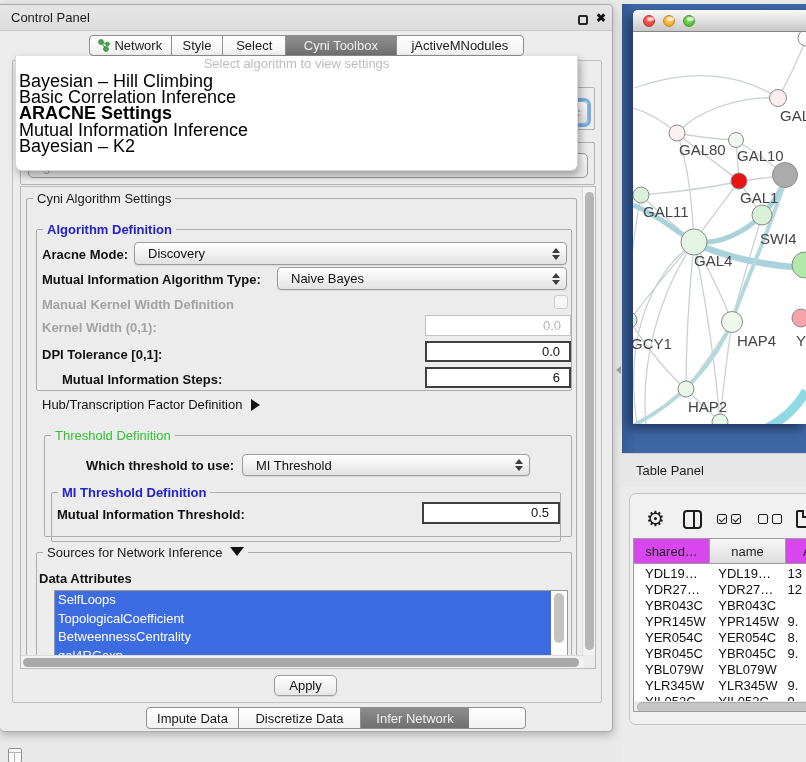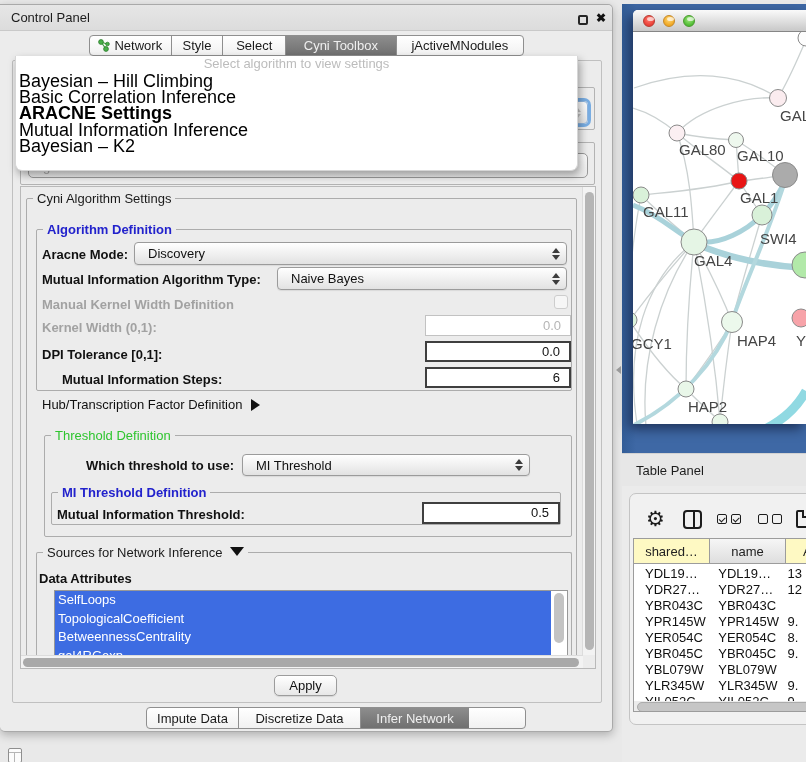--- a/index.html
+++ b/index.html
@@ -240,21 +240,21 @@
     background:#ffffff; border:1px solid #9c9c9c; overflow:hidden;
   }
   .tp-head { position:absolute; left:0; top:0; height:25px; display:flex; }
   .th-cell {
     width:76px; height:25px; line-height:25px; text-align:center;
     font-size:13px; color:#222;
     border-right:1px solid #9c9c9c; border-bottom:1px solid #9c9c9c;
     background:linear-gradient(#f6f6f6,#dedede);
     overflow:hidden; white-space:nowrap;
   }
-  .th-cell.hl { background:#fef9c3; }
+  .th-cell.hl { background:#d946ef; }
   .th-cell.partial { text-align:left; padding-left:17px; }
   .tp-rows { position:absolute; left:0; top:26.5px; width:100%; }
   .tp-row { display:flex; height:16px; font-size:13px; color:#111; }
   .td1 { width:76px; padding-left:11px; overflow:hidden; white-space:nowrap; }
   .td2 { width:76px; padding-left:9px; overflow:hidden; white-space:nowrap; }
   .td3 { width:48px; padding-left:3px; overflow:hidden; white-space:nowrap; }
   .tp-hscroll {
     position:absolute; left:0; top:162px; width:100%; height:12px; background:#ececec;
   }
   .tp-hscroll .thumb {
@@ -364,21 +364,21 @@
 
             <span class="flabel" style="right:337px; top:22px; text-align:right;">Which threshold to use:</span>
             <div class="combo" style="left:197px; top:18px; width:288px; height:22px;">
               <span class="val">MI Threshold</span>
               <span class="arrows">
                   <span class="up"></span>
                   <span class="down"></span>
                 </span>
             </div>
 
-            <div class="group" style="left:6px; top:56px; width:510px; height:33px;padding-left:40px;">
+            <div class="group" style="left:6px; top:56px; width:510px; height:50px;padding-left:40px;">
               <span class="group-title blue">MI Threshold Definition</span>
               <span class="flabel" style="left:5px; top:14px;">Mutual Information Threshold:</span>
               <div class="tfield strong" style="left:370px; top:9px; width:138px; height:22px;">0.5</div>
             </div>
           </div>
 
           <div class="group" style="left:9px; top:353px; width:536px; height:112px; border-bottom:none;">
             <span class="group-title"><span>Sources for Network Inference</span><span class="tri-down"></span></span>
             <span class="flabel" style="left:2px; top:18px;">Data Attributes</span>
             <div class="attr-list" style="left:17px; top:37px; width:514px; height:78px;" id="attr-list">

